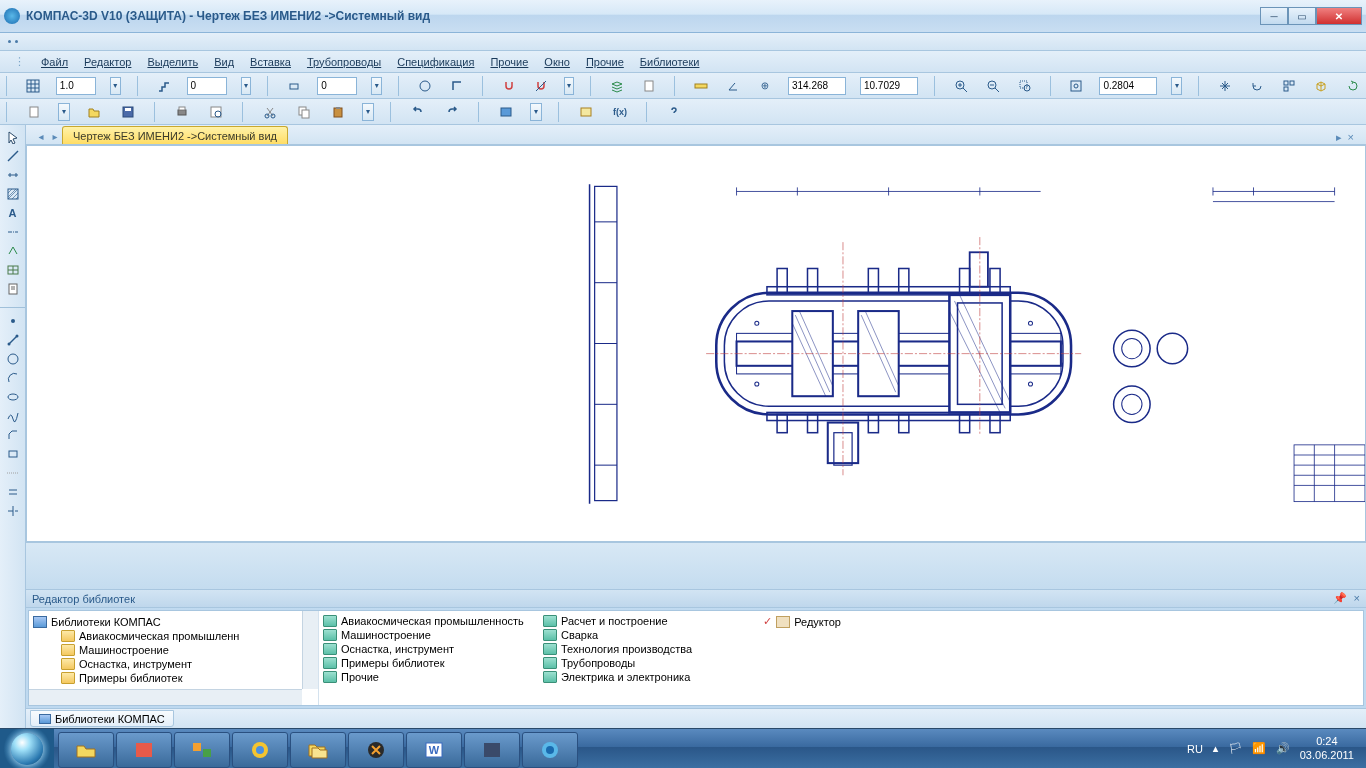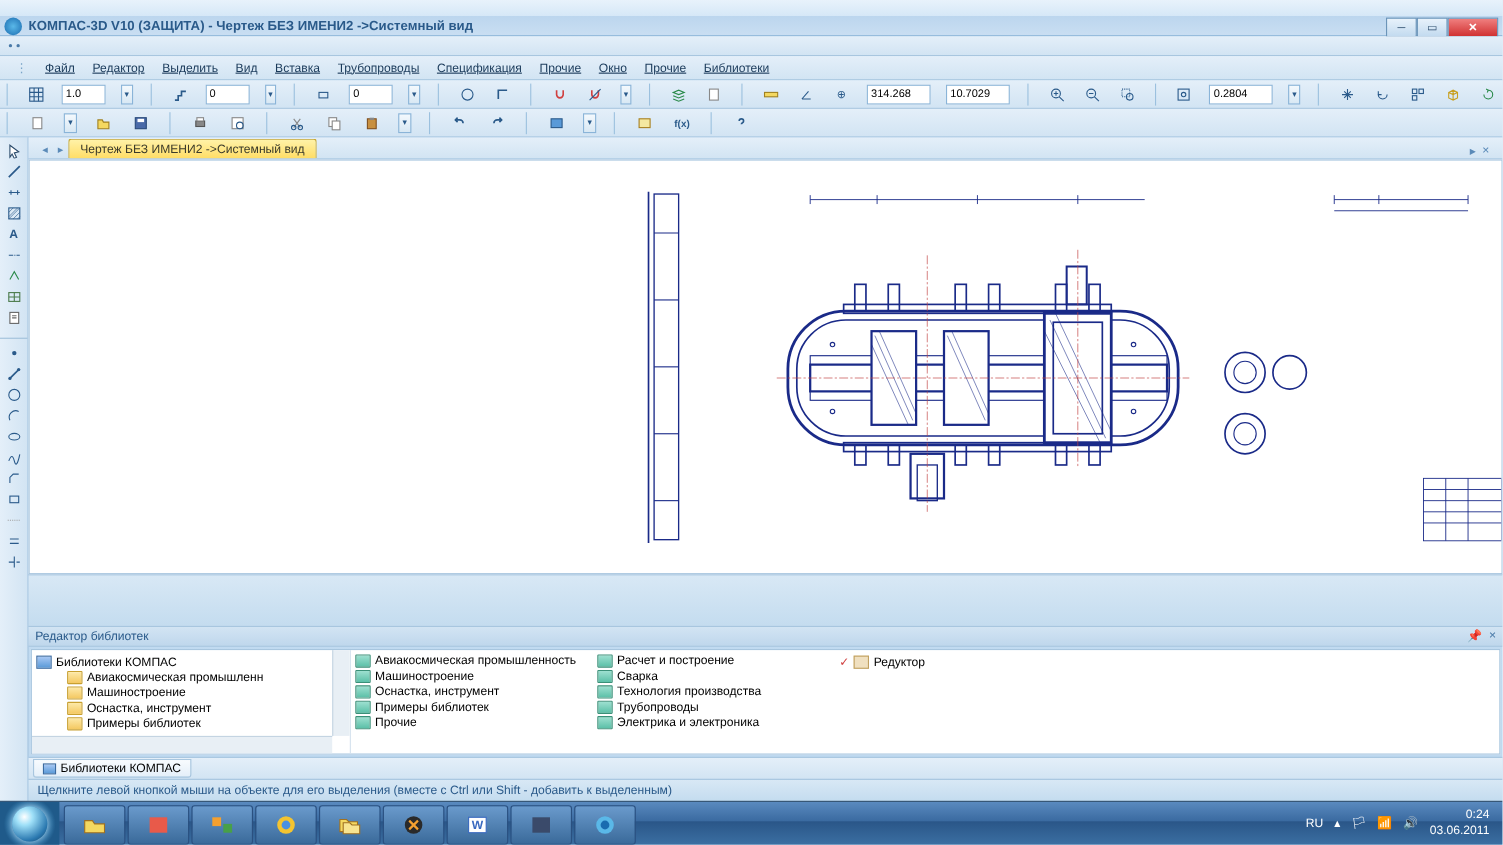--- a/index.html
+++ b/index.html
@@ -1,17 +1,17 @@
 <!DOCTYPE html>
 <html><head>
 <meta charset="utf-8">
 <style>
 *{box-sizing:border-box;margin:0;padding:0;font-family:Tahoma,Arial,sans-serif;font-size:11px;user-select:none}
 body{width:1366px;height:768px;background:linear-gradient(#cde3f5,#bdd8ef);overflow:hidden;display:flex;flex-direction:column}
-.titlebar{height:28px;background:linear-gradient(#e8f2fb,#d6e8f7 45%,#bcd6ee 46%,#c9def2);display:flex;align-items:flex-start;padding:16px 4px;border-bottom:1px solid #8bb4d8}
+.titlebar{height:28px;background:linear-gradient(#e8f2fb,#d6e8f7 45%,#bcd6ee 46%,#c9def2);display:flex;align-items:center;padding:16px 4px;border-bottom:1px solid #8bb4d8}
 .titlebar .app-icon{width:16px;height:16px;background:radial-gradient(circle,#5ab8e8,#1a6bb0);border-radius:50%;margin-right:6px}
 .titlebar .title{color:#2a5a8a;font-weight:bold;font-size:12px;flex:1}
 .winbtns{display:flex;gap:0}
 .winbtn{width:28px;height:18px;border:1px solid #6b94b8;background:linear-gradient(#e8f2fb,#c2daef);display:flex;align-items:center;justify-content:center;font-size:10px;color:#2a4a6a}
 .winbtn.close{width:46px;background:linear-gradient(#f08080,#d03030);color:#fff;font-weight:bold}
 .mini-tb{height:18px;background:linear-gradient(#e4eff9,#d2e4f3);border-bottom:1px solid #a8c6df;display:flex;align-items:center;padding:0 8px}
 .mini-tb .dot{width:3px;height:3px;background:#4a7aa8;border-radius:50%;margin-right:4px}
 .menubar{height:22px;background:linear-gradient(#e4eff9,#d2e4f3);display:flex;align-items:center;padding:0 8px;gap:4px;border-bottom:1px solid #a8c6df}
 .menubar span{padding:2px 6px;color:#1a3a5a;cursor:pointer}
 .menubar span u{text-decoration:underline}
@@ -50,21 +50,21 @@
 .lib-item .gear{width:14px;height:12px;background:#f0e0c0;border:1px solid #c0a060}
 .bottom-tab-row{height:20px;background:linear-gradient(#e4eff9,#d2e4f3);display:flex;align-items:center;padding:0 4px;border-top:1px solid #a8c6df}
 .bottom-tab{height:17px;background:linear-gradient(#f8fbfe,#e4eff9);border:1px solid #a8c6df;padding:0 8px;display:flex;align-items:center;gap:4px;border-radius:0 0 3px 3px}
 .statusbar{height:20px;background:linear-gradient(#d8e8f5,#c4dcef);display:flex;align-items:center;padding:0 8px;color:#2a5a8a;border-top:1px solid #a8c6df}
 .taskbar{height:40px;background:linear-gradient(#5a8abf 0%,#3a6aa0 45%,#2a5688 46%,#3b6fa2 100%);display:flex;align-items:center;padding:0 0 0 0;border-top:1px solid #2a4a6a}
 .start{width:54px;height:40px;background:radial-gradient(circle at 50% 50%,#9fe0f8 0%,#52a8dc 30%,#1f5a8a 70%);display:flex;align-items:center;justify-content:center}
 .start .orb{width:32px;height:32px;border-radius:50%;background:radial-gradient(circle at 35% 30%,#fff,#9fe0f8 25%,#2a78b0 70%,#0f3a5a);box-shadow:0 0 6px rgba(255,255,255,.6)}
 .task-items{display:flex;gap:2px;padding:0 4px}
 .task-it{width:56px;height:36px;background:linear-gradient(#6a9acc,#3a6a9a);border:1px solid #2a5080;border-radius:3px;display:flex;align-items:center;justify-content:center;margin-top:2px}
 .tray{margin-left:auto;display:flex;align-items:center;gap:10px;color:#fff;padding:0 12px;height:100%}
-.tray .clock{text-align:right;line-height:1.2;font-size:11px}
+.tray .clock{text-align:center;line-height:1.2;font-size:11px}
 svg{display:block}
 </style>
 </head>
 <body>
 
 <div class="titlebar">
   <div class="app-icon"></div>
   <div class="title">КОМПАС-3D V10 (ЗАЩИТА) - Чертеж БЕЗ ИМЕНИ2 -&gt;Системный вид</div>
   <div class="winbtns">
     <div class="winbtn">─</div>
@@ -638,23 +638,20 @@
       </div>
     </div>
 
     <div class="bottom-tab-row">
       <div class="bottom-tab">
         <div style="width:12px;height:10px;background:linear-gradient(#a8c8f4,#5a9ad8);border:1px solid #3a6aa0"></div>
         <span>Библиотеки КОМПАС</span>
       </div>
     </div>
 
-    <div class="statusbar">
-      <span>Щелкните левой кнопкой мыши на объекте для его выделения (вместе с Ctrl или Shift - добавить к выделенным)</span>
-    </div>
   </div>
 </div>
 
 <div class="taskbar">
   <div class="start">
       <div class="orb"></div>
     </div>
   <div class="task-items">
     <div class="task-it">
         <svg width="24" height="20">

